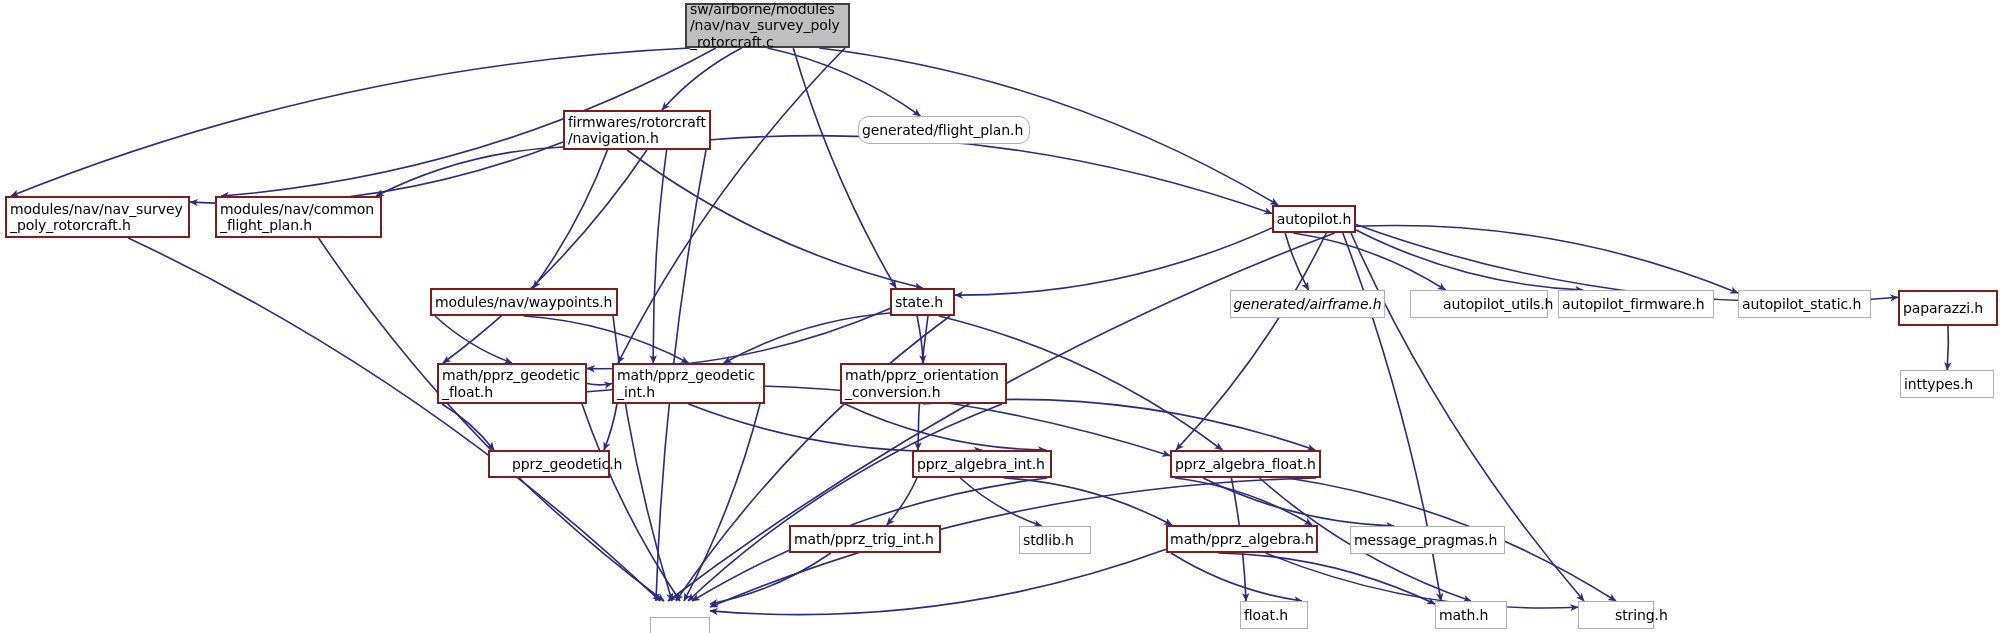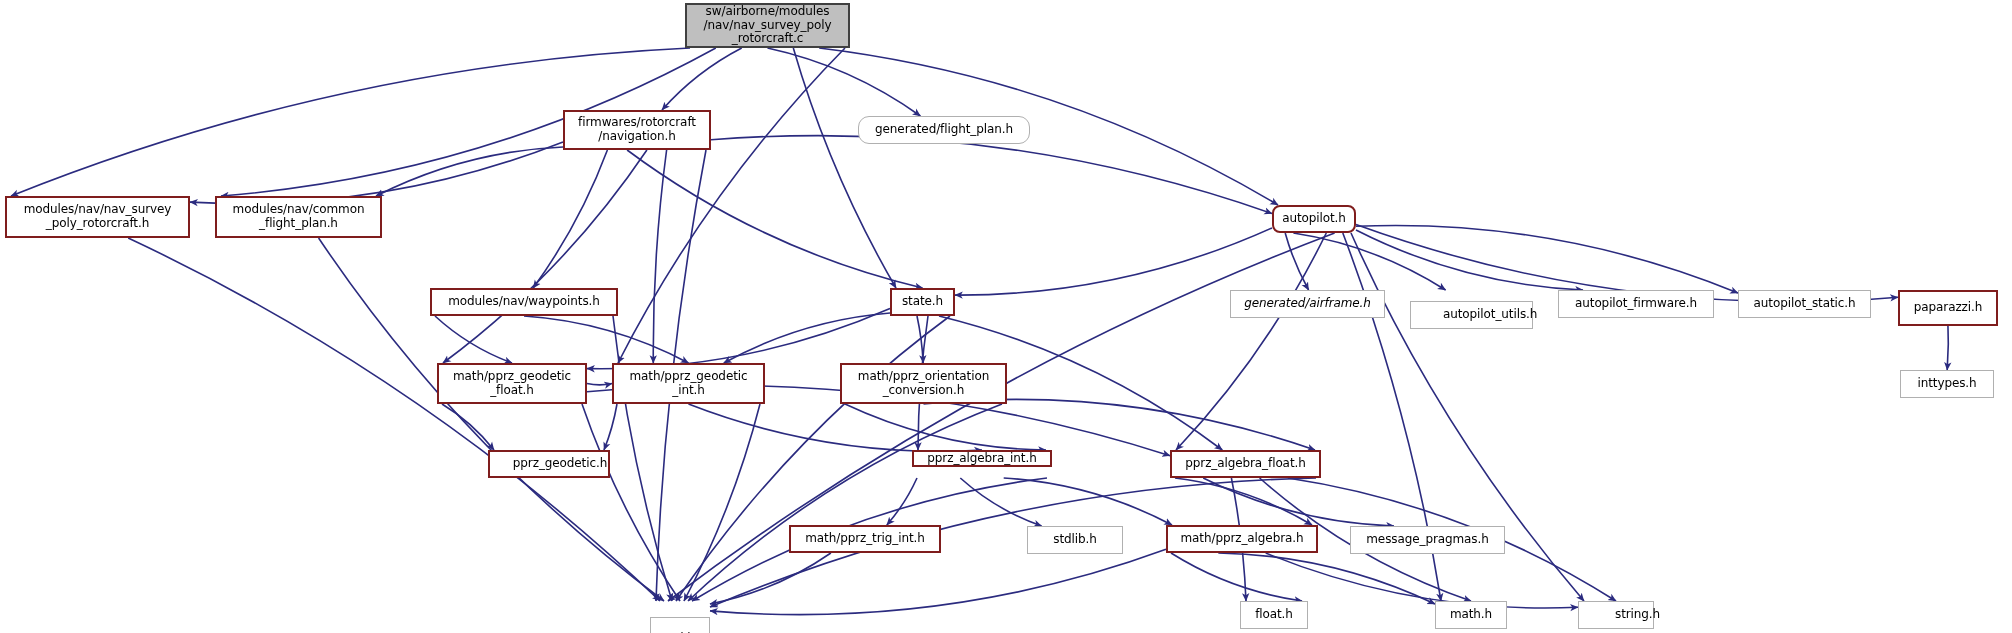--- a/index.html
+++ b/index.html
@@ -21,22 +21,21 @@
     top: 0;
     width: 2012px;
     height: 633px;
   }
   .node {
     position: absolute;
     box-sizing: border-box;
     display: flex;
     align-items: center;
     justify-content: center;
-    text-align: center;
-    font-size: 12px;
+    font-size: 14px;
     line-height: 1.15;
     color: #000000;
     background: #ffffff;
     border: 1px solid #b0b0b0;
     white-space: pre-line;
     letter-spacing: -0.1px;
   }
   .node.strong {
     border: 2px solid #7f1d1d;
   }
@@ -128,40 +127,40 @@
       <div class="node root" style="left: 685px; top: 3px; width: 165px; height: 45px;"><span class="node-label">sw/airborne/modules
 /nav/nav_survey_poly
 _rotorcraft.c</span></div>
       <div class="node strong" style="left: 563px; top: 110px; width: 148px; height: 40px;"><span class="node-label">firmwares/rotorcraft
 /navigation.h</span></div>
       <div class="node" style="left: 858px; top: 116px; width: 172px; height: 28px; border-radius: 11px;"><span class="node-label">generated/flight_plan.h</span></div>
       <div class="node strong" style="left: 5px; top: 196px; width: 185px; height: 42px;"><span class="node-label">modules/nav/nav_survey
 _poly_rotorcraft.h</span></div>
       <div class="node strong" style="left: 215px; top: 196px; width: 167px; height: 42px;"><span class="node-label">modules/nav/common
 _flight_plan.h</span></div>
-      <div class="node strong" style="left: 1272px; top: 205px; width: 84px; height: 28px; border-radius: 8px;"><span class="node-label">autopilot.h</span></div>
+      <div class="node strong" style="left: 1272px; top: 205px; width: 84px; height: 28px;"><span class="node-label">autopilot.h</span></div>
       <div class="node strong" style="left: 430px; top: 288px; width: 188px; height: 28px;"><span class="node-label">modules/nav/waypoints.h</span></div>
       <div class="node strong" style="left: 890px; top: 288px; width: 65px; height: 28px;"><span class="node-label">state.h</span></div>
       <div class="node" style="left: 1230px; top: 290px; width: 155px; height: 28px; font-style: italic;"><span class="node-label">generated/airframe.h</span></div>
-      <div class="node" style="left: 1410px; top: 301px; width: 123px; height: 28px; padding-left: 32px;"><span class="node-label">autopilot_utils.h</span></div>
+      <div class="node" style="left: 1410px; top: 290px; width: 138px; height: 28px; padding-left: 32px;"><span class="node-label">autopilot_utils.h</span></div>
       <div class="node" style="left: 1558px; top: 290px; width: 156px; height: 28px;"><span class="node-label">autopilot_firmware.h</span></div>
       <div class="node" style="left: 1738px; top: 290px; width: 133px; height: 28px;"><span class="node-label">autopilot_static.h</span></div>
       <div class="node strong" style="left: 1898px; top: 290px; width: 100px; height: 36px;"><span class="node-label">paparazzi.h</span></div>
       <div class="node strong" style="left: 437px; top: 363px; width: 150px; height: 41px;"><span class="node-label">math/pprz_geodetic
 _float.h</span></div>
       <div class="node strong" style="left: 612px; top: 363px; width: 153px; height: 41px;"><span class="node-label">math/pprz_geodetic
 _int.h</span></div>
       <div class="node strong" style="left: 840px; top: 363px; width: 167px; height: 41px;"><span class="node-label">math/pprz_orientation
 _conversion.h</span></div>
       <div class="node" style="left: 1900px; top: 370px; width: 94px; height: 28px;"><span class="node-label">inttypes.h</span></div>
       <div class="node strong" style="left: 488px; top: 450px; width: 122px; height: 28px; padding-left: 22px;"><span class="node-label">pprz_geodetic.h</span></div>
-      <div class="node strong" style="left: 912px; top: 450px; width: 140px; height: 17px;"><span class="node-label">pprz_algebra_int.h</span></div>
+      <div class="node strong" style="left: 912px; top: 450px; width: 140px; height: 28px;"><span class="node-label">pprz_algebra_int.h</span></div>
       <div class="node strong" style="left: 1170px; top: 450px; width: 151px; height: 28px;"><span class="node-label">pprz_algebra_float.h</span></div>
       <div class="node strong" style="left: 789px; top: 525px; width: 152px; height: 28px;"><span class="node-label">math/pprz_trig_int.h</span></div>
-      <div class="node" style="left: 1019px; top: 526px; width: 96px; height: 28px; margin-left: 8px;"><span class="node-label">stdlib.h</span></div>
+      <div class="node" style="left: 1019px; top: 526px; width: 72px; height: 28px;"><span class="node-label">stdlib.h</span></div>
       <div class="node strong" style="left: 1166px; top: 525px; width: 152px; height: 28px;"><span class="node-label">math/pprz_algebra.h</span></div>
       <div class="node" style="left: 1350px; top: 526px; width: 155px; height: 28px;"><span class="node-label">message_pragmas.h</span></div>
       <div class="node" style="left: 650px; top: 617px; width: 60px; height: 44px;"><span class="node-label">std.h</span></div>
       <div class="node" style="left: 1240px; top: 601px; width: 68px; height: 28px;"><span class="node-label">float.h</span></div>
       <div class="node" style="left: 1435px; top: 601px; width: 72px; height: 28px;"><span class="node-label">math.h</span></div>
       <div class="node" style="left: 1578px; top: 601px; width: 76px; height: 28px; padding-left: 36px;"><span class="node-label">string.h</span></div>
     </div>
 </div>
 
 </body></html>

